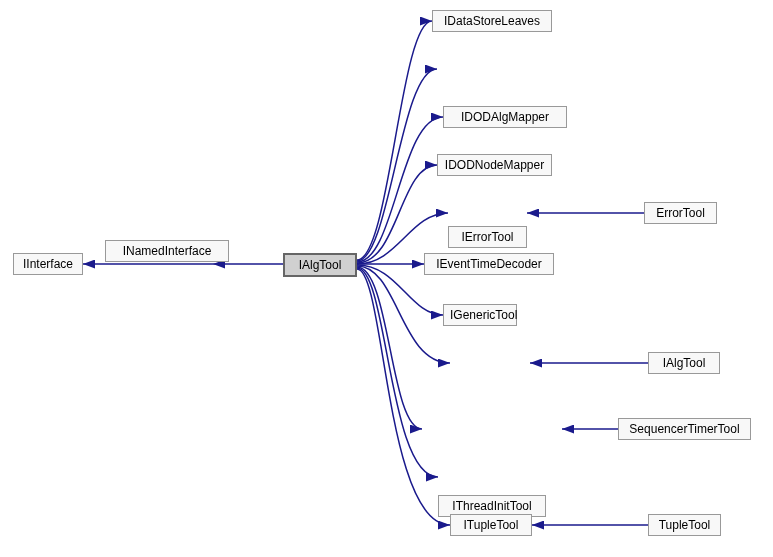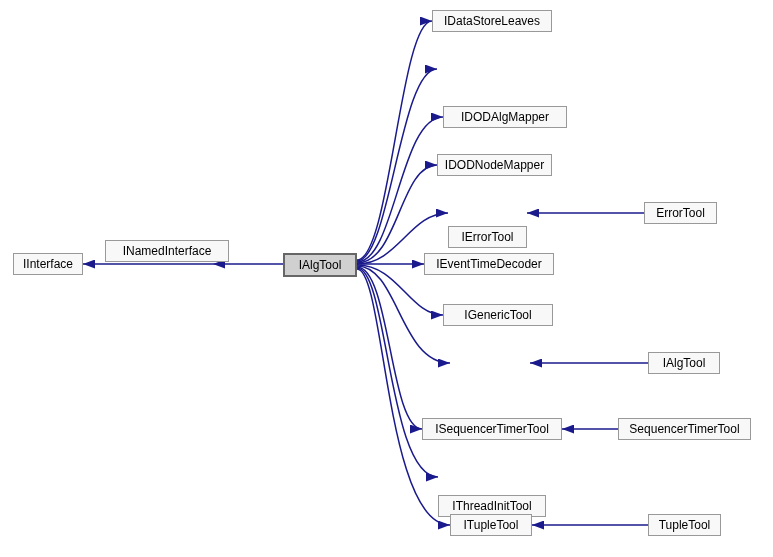--- a/index.html
+++ b/index.html
@@ -108,28 +108,25 @@
   </div>
   <div class="node-box" style="left:448px; top:202px; width:79px;margin-top:24px;">
     <span>IErrorTool</span>
   </div>
   <div class="node-box" style="left:644px; top:202px; width:73px;">
     <span>ErrorTool</span>
   </div>
   <div class="node-box" style="left:424px; top:253px; width:130px;">
     <span>IEventTimeDecoder</span>
   </div>
-  <div class="node-box" style="left:443px; top:304px; width:110px;">
+  <div class="node-box" style="left:443px; top:304px; width:74px;">
     <span>IGenericTool</span>
   </div>
   <div class="node-box" style="left:648px; top:352px; width:72px;">
     <span>IAlgTool</span>
-  </div>
-  <div class="node-box" style="left:422px; top:418px; width:140px;">
-    <span>ISequencerTimerTool</span>
   </div>
   <div class="node-box" style="left:618px; top:418px; width:133px;">
     <span>SequencerTimerTool</span>
   </div>
   <div class="node-box" style="left:438px; top:466px; width:108px;margin-top:29px;">
     <span>IThreadInitTool</span>
   </div>
   <div class="node-box" style="left:450px; top:514px; width:82px;">
     <span>ITupleTool</span>
   </div>

